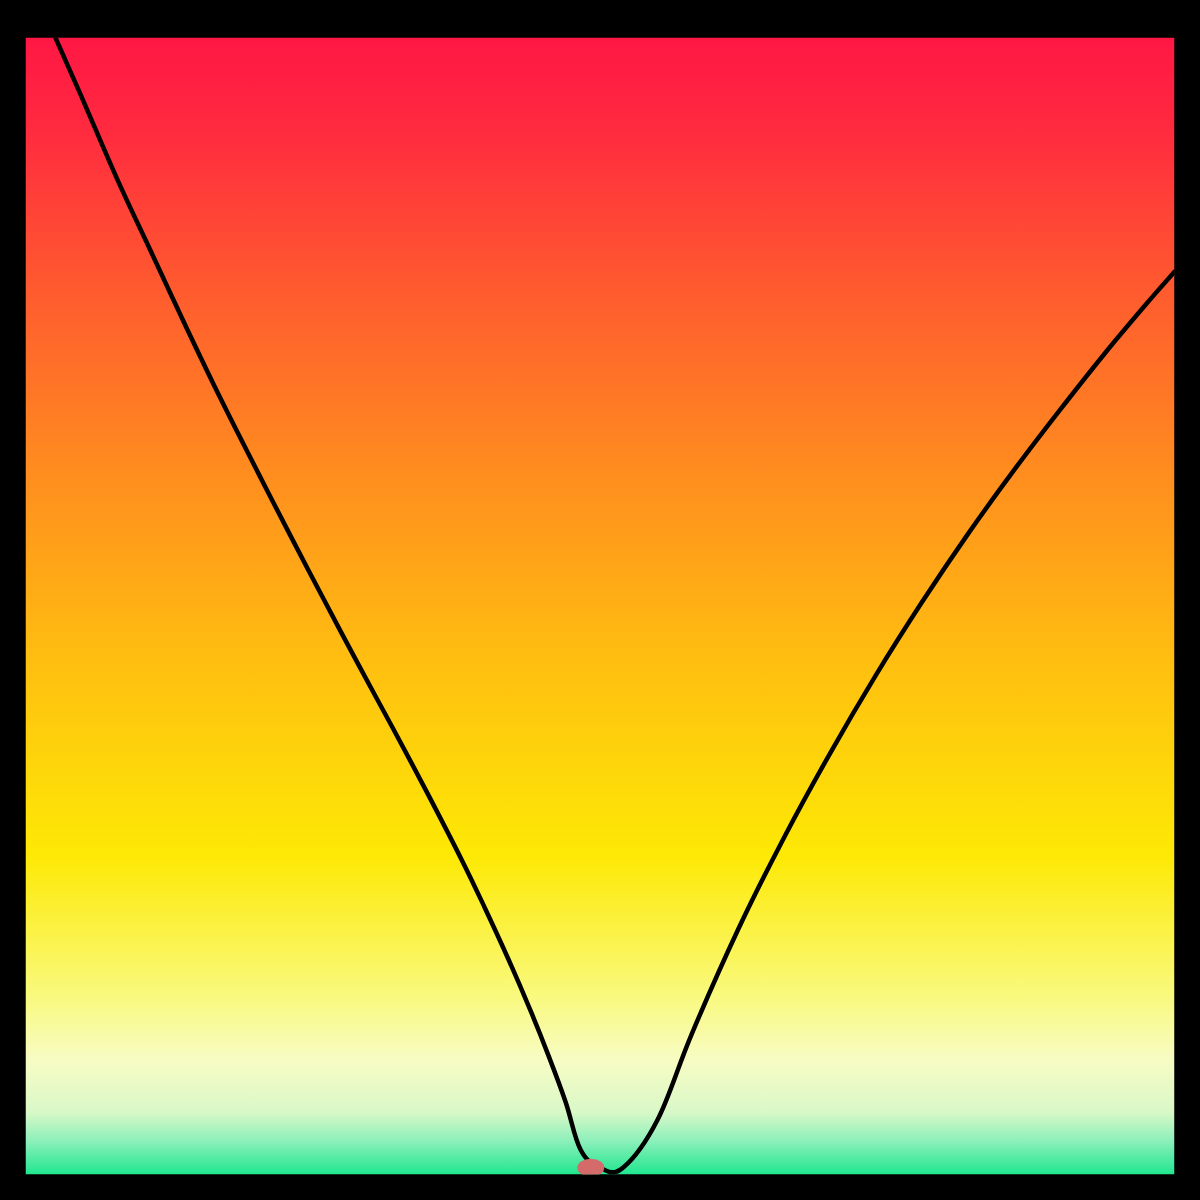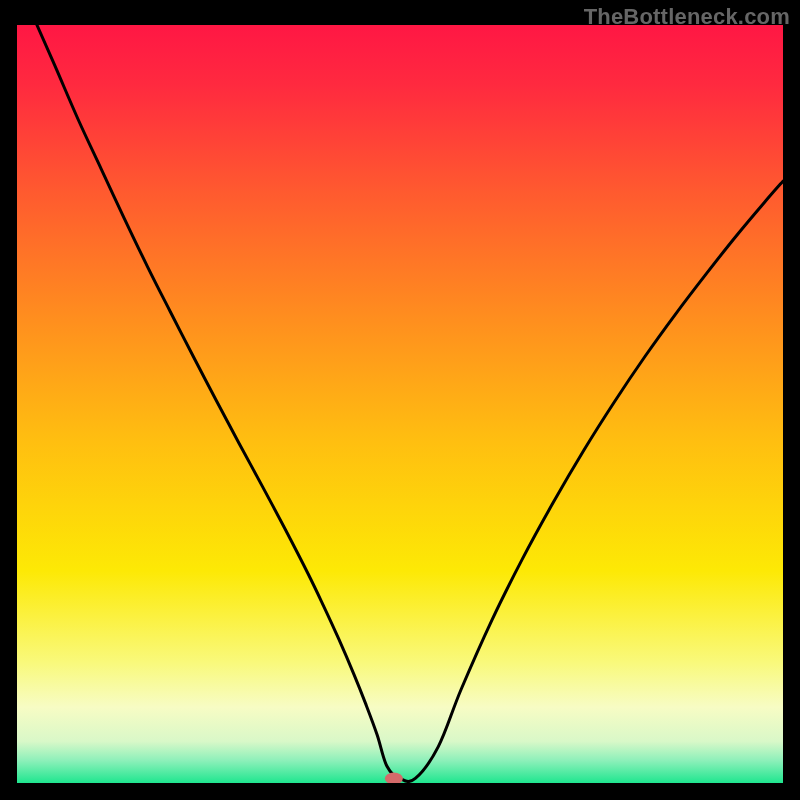--- a/index.html
+++ b/index.html
@@ -37,21 +37,20 @@
   .plot svg {
     display: block;
     width: 100%;
     height: 100%;
   }
 </style>
 </head>
 <body>
 
 <div class="frame">
-  <div class="watermark">TheBottleneck.com</div>
   <div class="plot">
     <svg id="chart-svg" viewBox="0 0 766 758" preserveAspectRatio="none">
       <defs>
         <linearGradient id="bg-grad" x1="0" y1="0" x2="0" y2="1">
             <stop offset="0%" stop-color="#ff1744"></stop>
             <stop offset="8%" stop-color="#ff2a3f"></stop>
             <stop offset="22%" stop-color="#ff5a2f"></stop>
             <stop offset="38%" stop-color="#ff8c1f"></stop>
             <stop offset="55.00000000000001%" stop-color="#ffbf10"></stop>
             <stop offset="72%" stop-color="#fde905"></stop>

